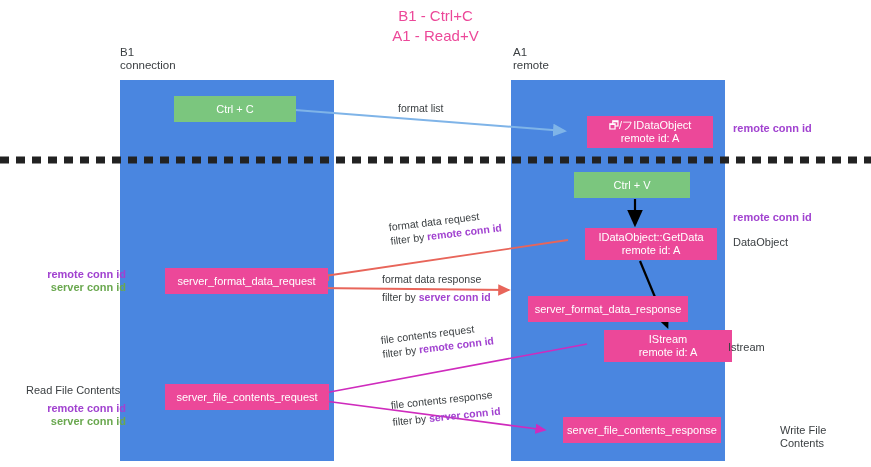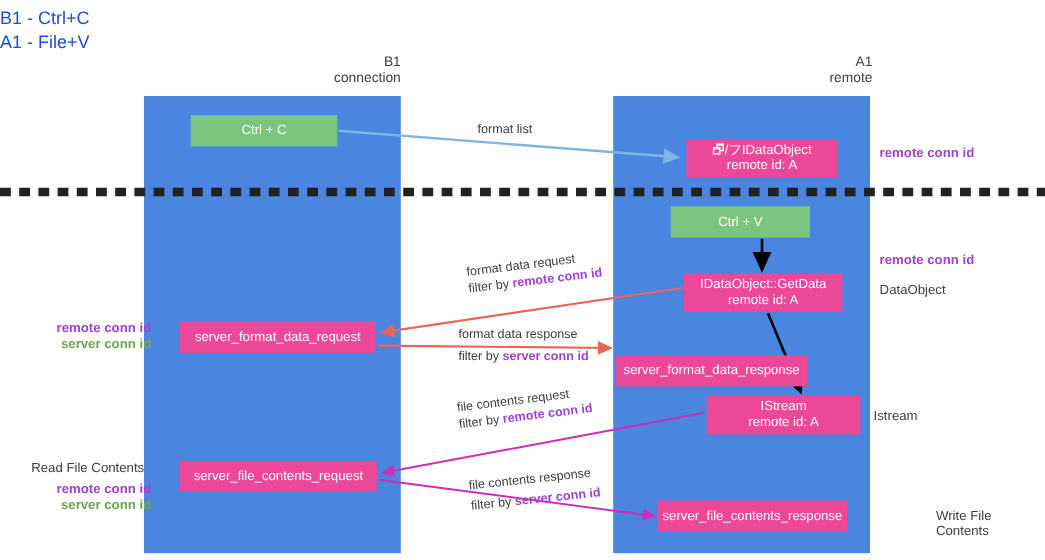--- a/index.html
+++ b/index.html
@@ -12,41 +12,41 @@
   }
   #stage{position:absolute;left:0;top:0;width:871px;height:467px;}
 
   
   .lane{position:absolute;background:#4a86e0;}
   .lane-b1{left:120px;top:80px;width:214px;height:381px;}
   .lane-a1{left:511px;top:80px;width:214px;height:381px;}
 
   
   .lane-head{
-    position:absolute;text-align:right;
+    position:absolute;text-align:left;
     font-size:11.5px;color:#3c4043;line-height:13px;
   }
   .lane-head .l2{display:block;}
   .head-b1{left:120px;top:46px;width:214px;}
   .head-a1{left:513px;top:46px;width:214px;}
 
   
   .title{
     position:absolute;left:0;top:6px;width:871px;
-    font-size:15px;color:#1d4ed8;line-height:20px;
+    text-align:center;font-size:15px;color:#ec4899;line-height:20px;
   }
   .title span{display:block;}
 
   
   .box{
     position:absolute;box-sizing:border-box;
     display:flex;flex-direction:column;
     align-items:center;justify-content:center;
     color:#ffffff;font-size:11px;line-height:13px;
-    text-align:center;padding:2px 16px;
+    text-align:center;padding:2px 16px;margin-left:15px;
   }
   .box .l2{display:block;}
   .green{background:#7bc67e;}
   .orange{background:#ec4899;}
 
   .b-ctrlc{left:159px;top:96px;width:122px;height:26px;}
   .b-dataobj{left:572px;top:116px;width:126px;height:32px;}
   .b-ctrlv{left:559px;top:172px;width:116px;height:26px;}
   .b-getdata{left:570px;top:228px;width:132px;height:32px;}
   .b-sfdreq{left:150px;top:268px;width:163px;height:26px;}
@@ -84,21 +84,21 @@
   
   .dashsep{position:absolute;left:0;top:157px;width:871px;height:6px;}
 </style>
 </head>
 <body>
 
 <div id="stage">
 
   <div class="title">
     <span>B1 - Ctrl+C</span>
-    <span>A1 - File+V</span>
+    <span>A1 - Read+V</span>
   </div>
 
   <div class="lane-head head-b1">
     <span>B1</span>
     <span class="l2">connection</span>
   </div>
   <div class="lane-head head-a1">
     <span>A1</span>
     <span class="l2">remote</span>
   </div>

